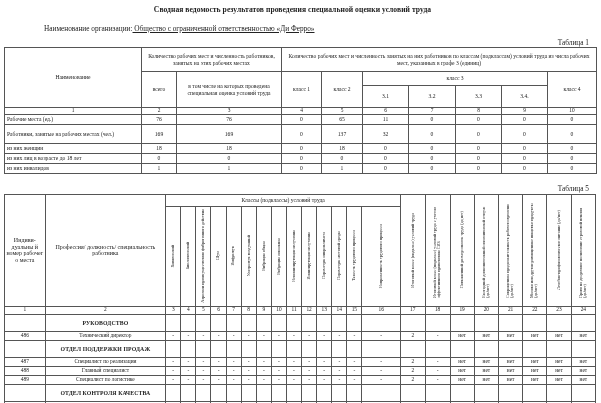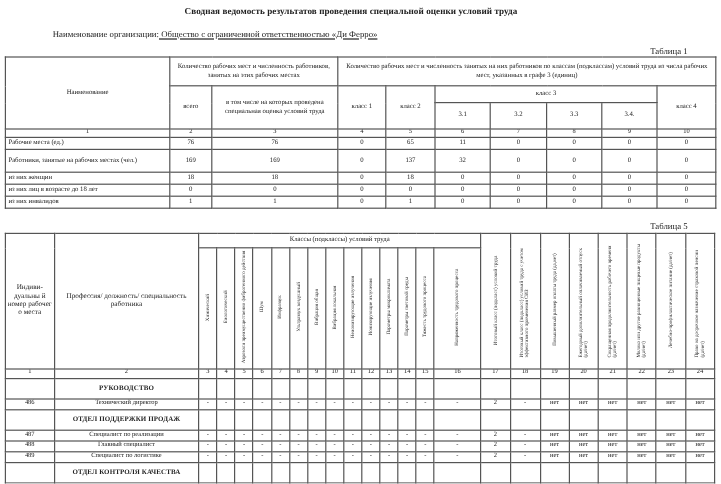--- a/index.html
+++ b/index.html
@@ -9,21 +9,21 @@
   }
   .doc-title {
     position: absolute; left: 0; top: 5px; width: 585px; text-align: center;
     font-size: 7.6px; font-weight: bold; letter-spacing: 0.05px;
   }
   .org-line {
     position: absolute; left: 6px; top: 24px; font-size: 7.3px; white-space: nowrap; padding-left: 38px;
   }
   .org-line .org-value { text-decoration: underline; }
   .table-caption {
-    position: absolute; right: 28px; font-size: 7.3px; white-space: nowrap;
+    position: absolute; right: 12px; font-size: 7.3px; white-space: nowrap;
   }
   #t1-caption { top: 38px; }
   #t2-caption { top: 184px; }
 
   table { border-collapse: collapse; position: absolute; table-layout: fixed; }
   td, th {
     border: 0.8px solid #555; padding: 0; text-align: center; vertical-align: middle;
     font-weight: normal; overflow: hidden; line-height: 1.1;
   }
   

